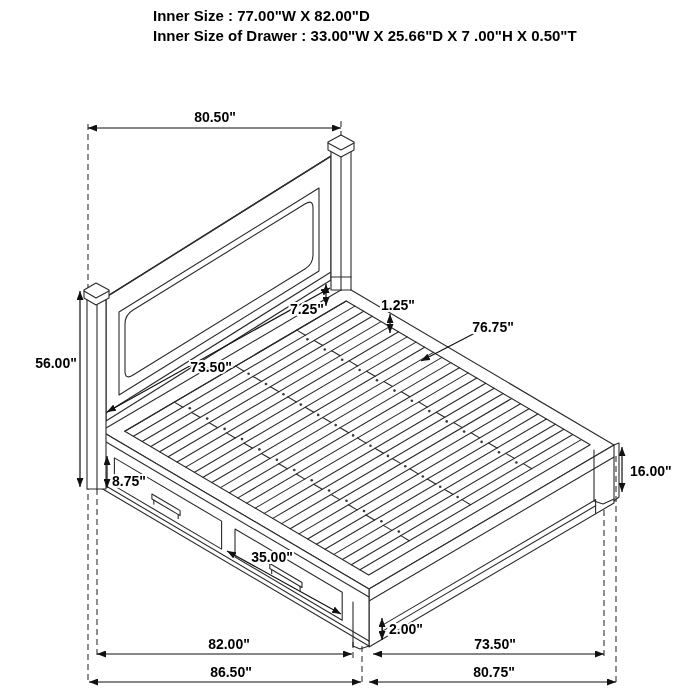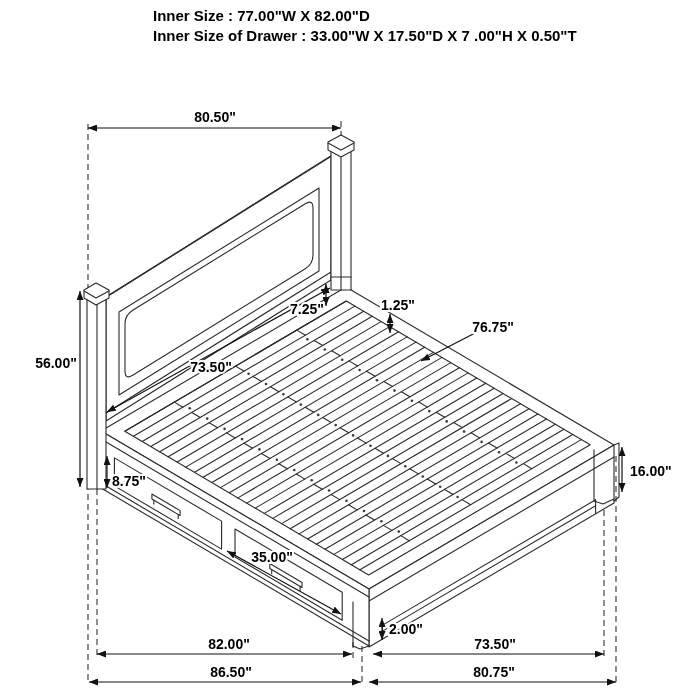--- a/index.html
+++ b/index.html
@@ -15,21 +15,21 @@
   .dlbl{font:bold 14px "Liberation Sans",sans-serif;fill:#000;stroke:#fff;stroke-width:4px;
         paint-order:stroke;letter-spacing:0px;}
   .dot{fill:#3a3a3a;stroke:none;}
 </style>
 </head>
 <body>
 
 <div id="stage">
   <div id="header">
     <div>Inner Size : 77.00"W X 82.00"D</div>
-    <div>Inner Size of Drawer : 33.00"W X 17.50"D X 7 .00"H X 0.50"T</div>
+    <div>Inner Size of Drawer : 33.00"W X 25.66"D X 7 .00"H X 0.50"T</div>
   </div>
 
   <svg width="700" height="700" viewBox="0 0 700 700">
     <defs>
       <marker id="ah" markerWidth="10" markerHeight="7" refX="9" refY="3.5" orient="auto-start-reverse" markerUnits="userSpaceOnUse">
         <path d="M0,0 L9,3.5 L0,7 Z" fill="#111"></path>
       </marker>
     </defs>
     <g id="gDash">
         <line x1="88" y1="124" x2="88" y2="684" class="dash"></line>

